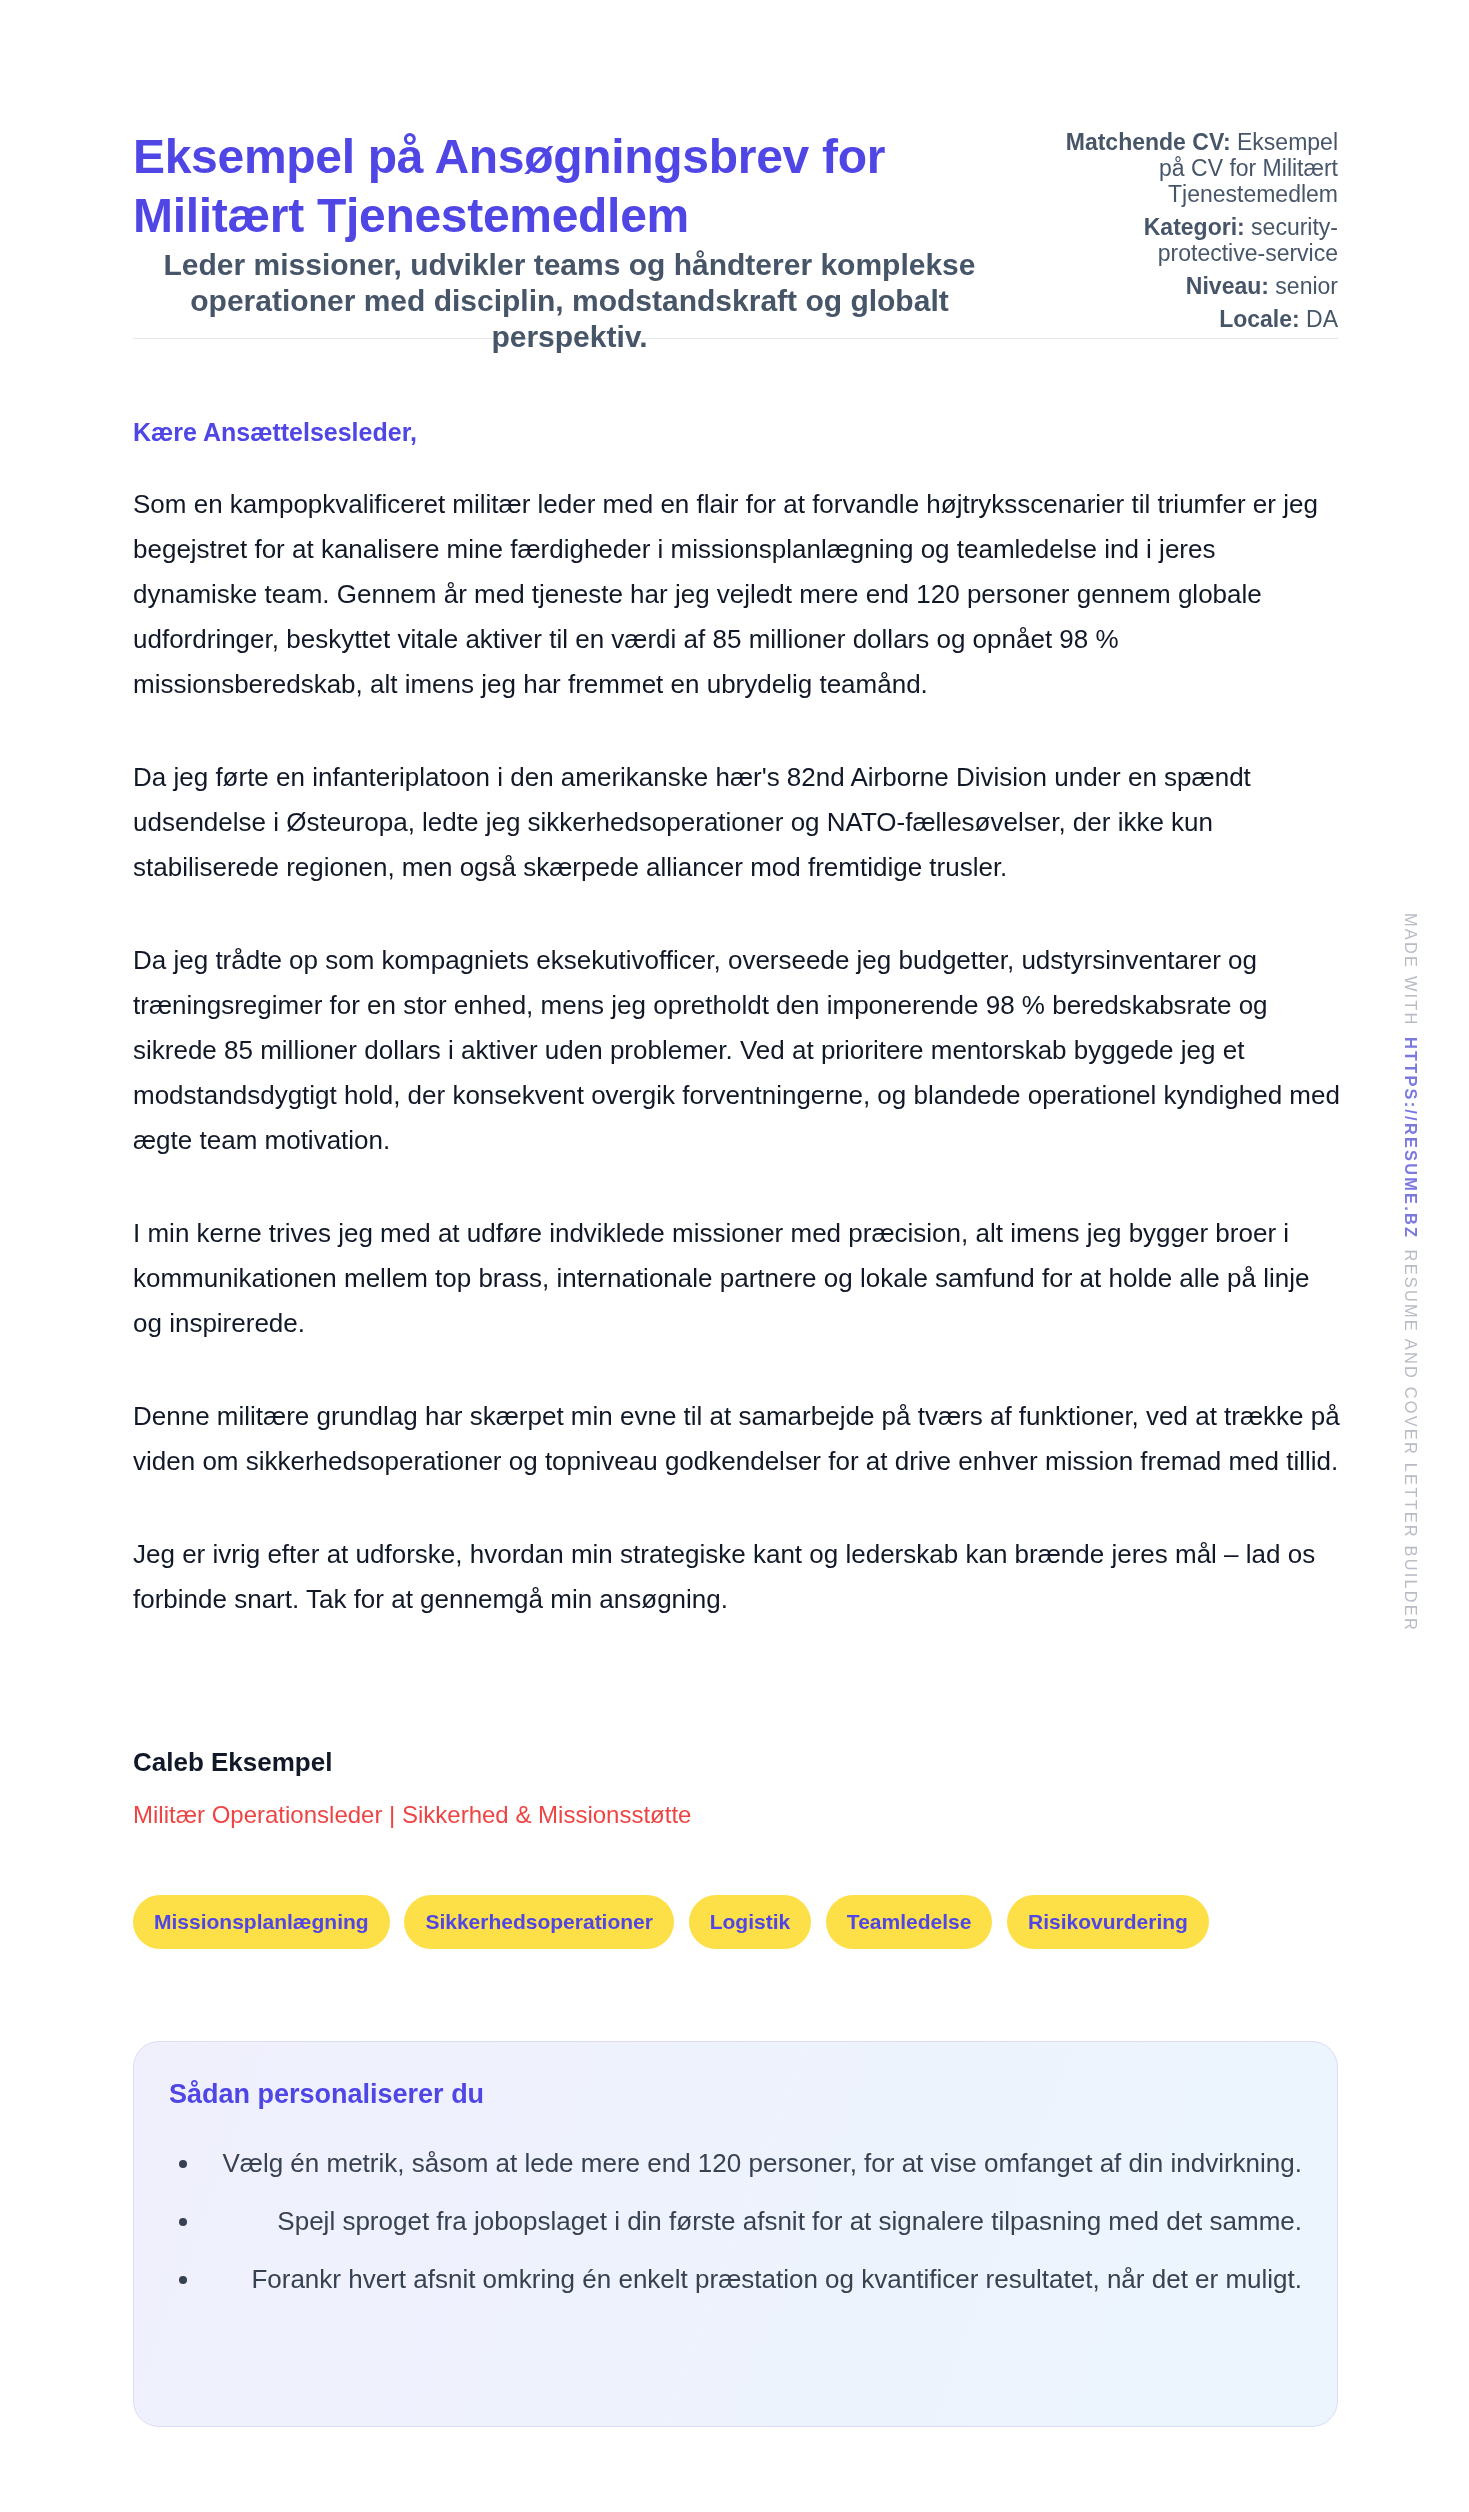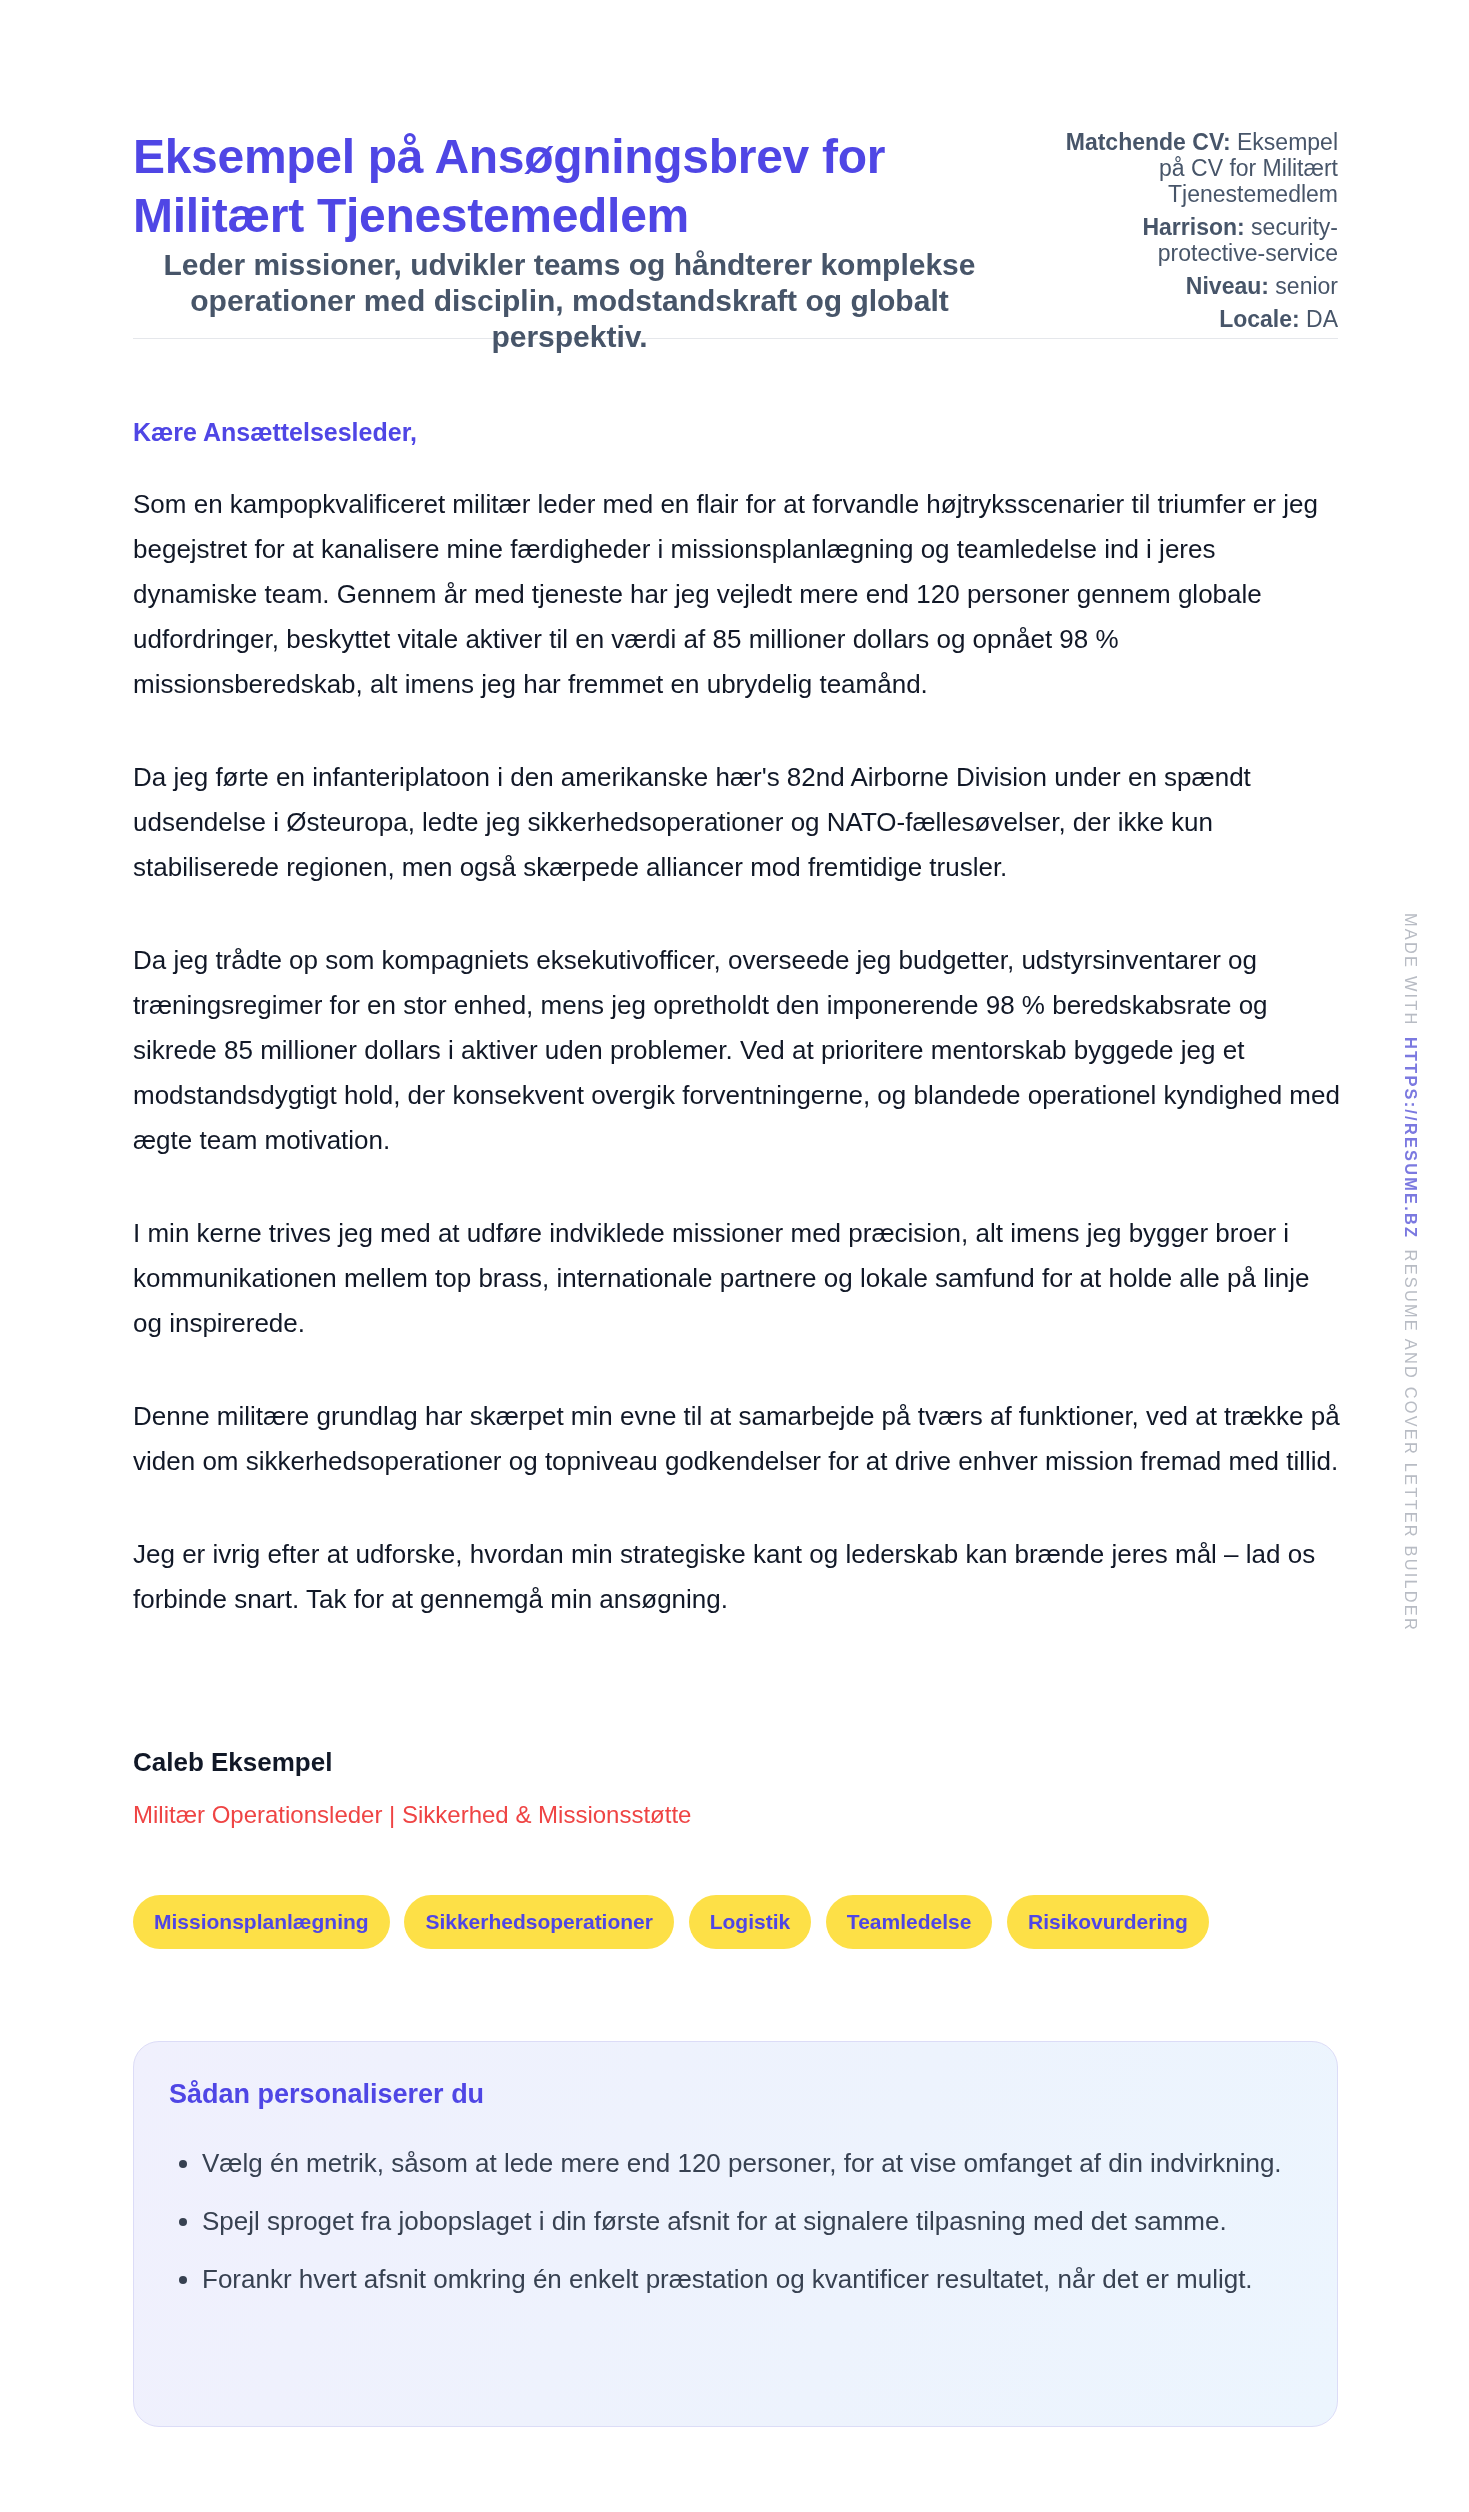--- a/index.html
+++ b/index.html
@@ -49,21 +49,21 @@
 
   .tips {
     position: absolute; left: 0; top: 2041px; width: 1205px; height: 386px;
     box-sizing: border-box; border: 1.7px solid #dcdcf7; border-radius: 26px;
     background: linear-gradient(110deg, #f0f0fd 0%, #edf3fd 60%, #ecf5fe 100%);
     padding: 35px 35px 0 35px;
   }
   .tips-title { margin: 0; font-size: 27px; line-height: 35px; font-weight: bold; color: #4f46e5; }
   .tips-list { margin: 29px 0 0 0; padding: 0 0 0 33px; }
   .tips-list li {
-    font-size: 26px; line-height: 44px; color: #374151; margin-bottom: 14px;
+    font-size: 26px; line-height: 44px; color: #374151; margin-bottom: 14px; text-align: right;
   }
   .tips-list li::marker { color: #374151; }
 
   .side-brand {
     position: absolute; left: 1394px; top: 913px; width: 35px; height: 709px;
   }
   .side-brand-inner {
     position: absolute; left: 17.3px; top: 0;
     transform-origin: 0 0; transform: rotate(90deg) translateY(-10.4px);
     white-space: nowrap; font-size: 16.4px; letter-spacing: 2.2px; line-height: 21px;
@@ -79,21 +79,21 @@
   <header class="header">
     <h1 class="title">Eksempel på Ansøgningsbrev for Militært Tjenestemedlem</h1>
     <h2 class="subtitle">Leder missioner, udvikler teams og håndterer komplekse operationer med disciplin, modstandskraft og globalt perspektiv.</h2>
 
     <div class="meta">
       <div class="meta-row">
         <span class="meta-key">Matchende CV:</span>
         <span>Eksempel på CV for Militært Tjenestemedlem</span>
       </div>
       <div class="meta-row">
-        <span class="meta-key">Harrison:</span>
+        <span class="meta-key">Kategori:</span>
         <span>security-protective-service</span>
       </div>
       <div class="meta-row">
         <span class="meta-key">Niveau:</span>
         <span>senior</span>
       </div>
       <div class="meta-row">
         <span class="meta-key">Locale:</span>
         <span>DA</span>
       </div>

